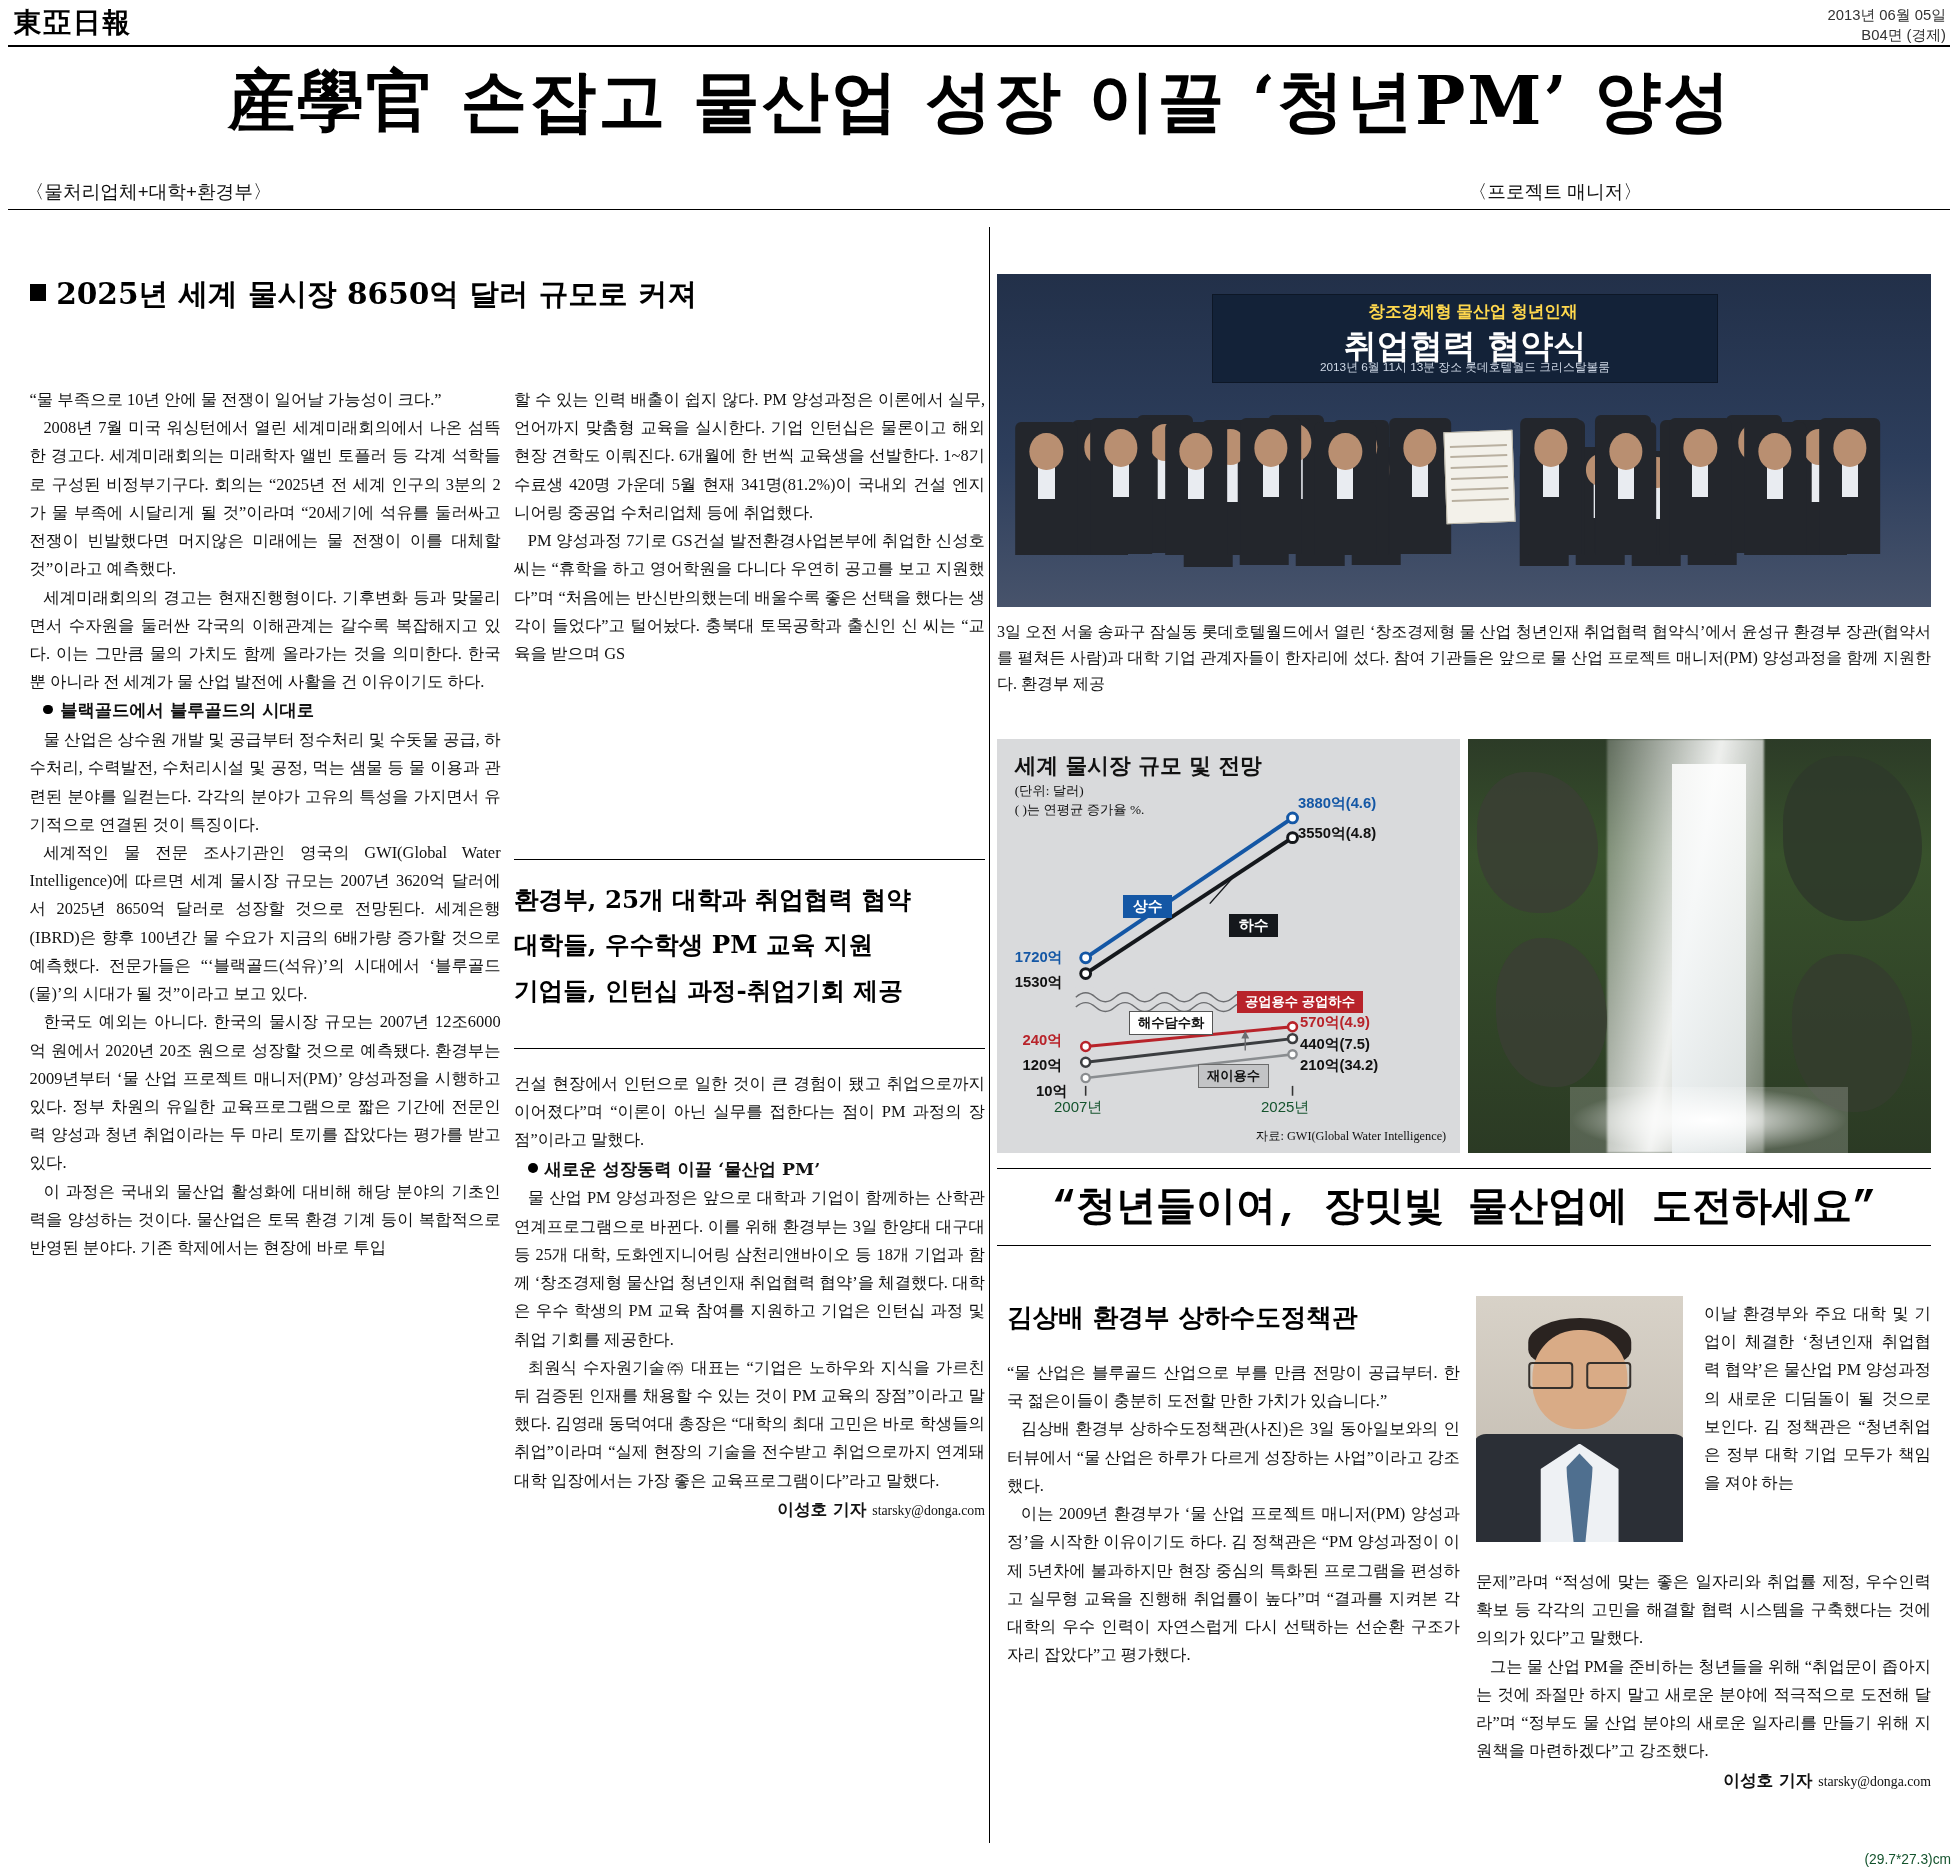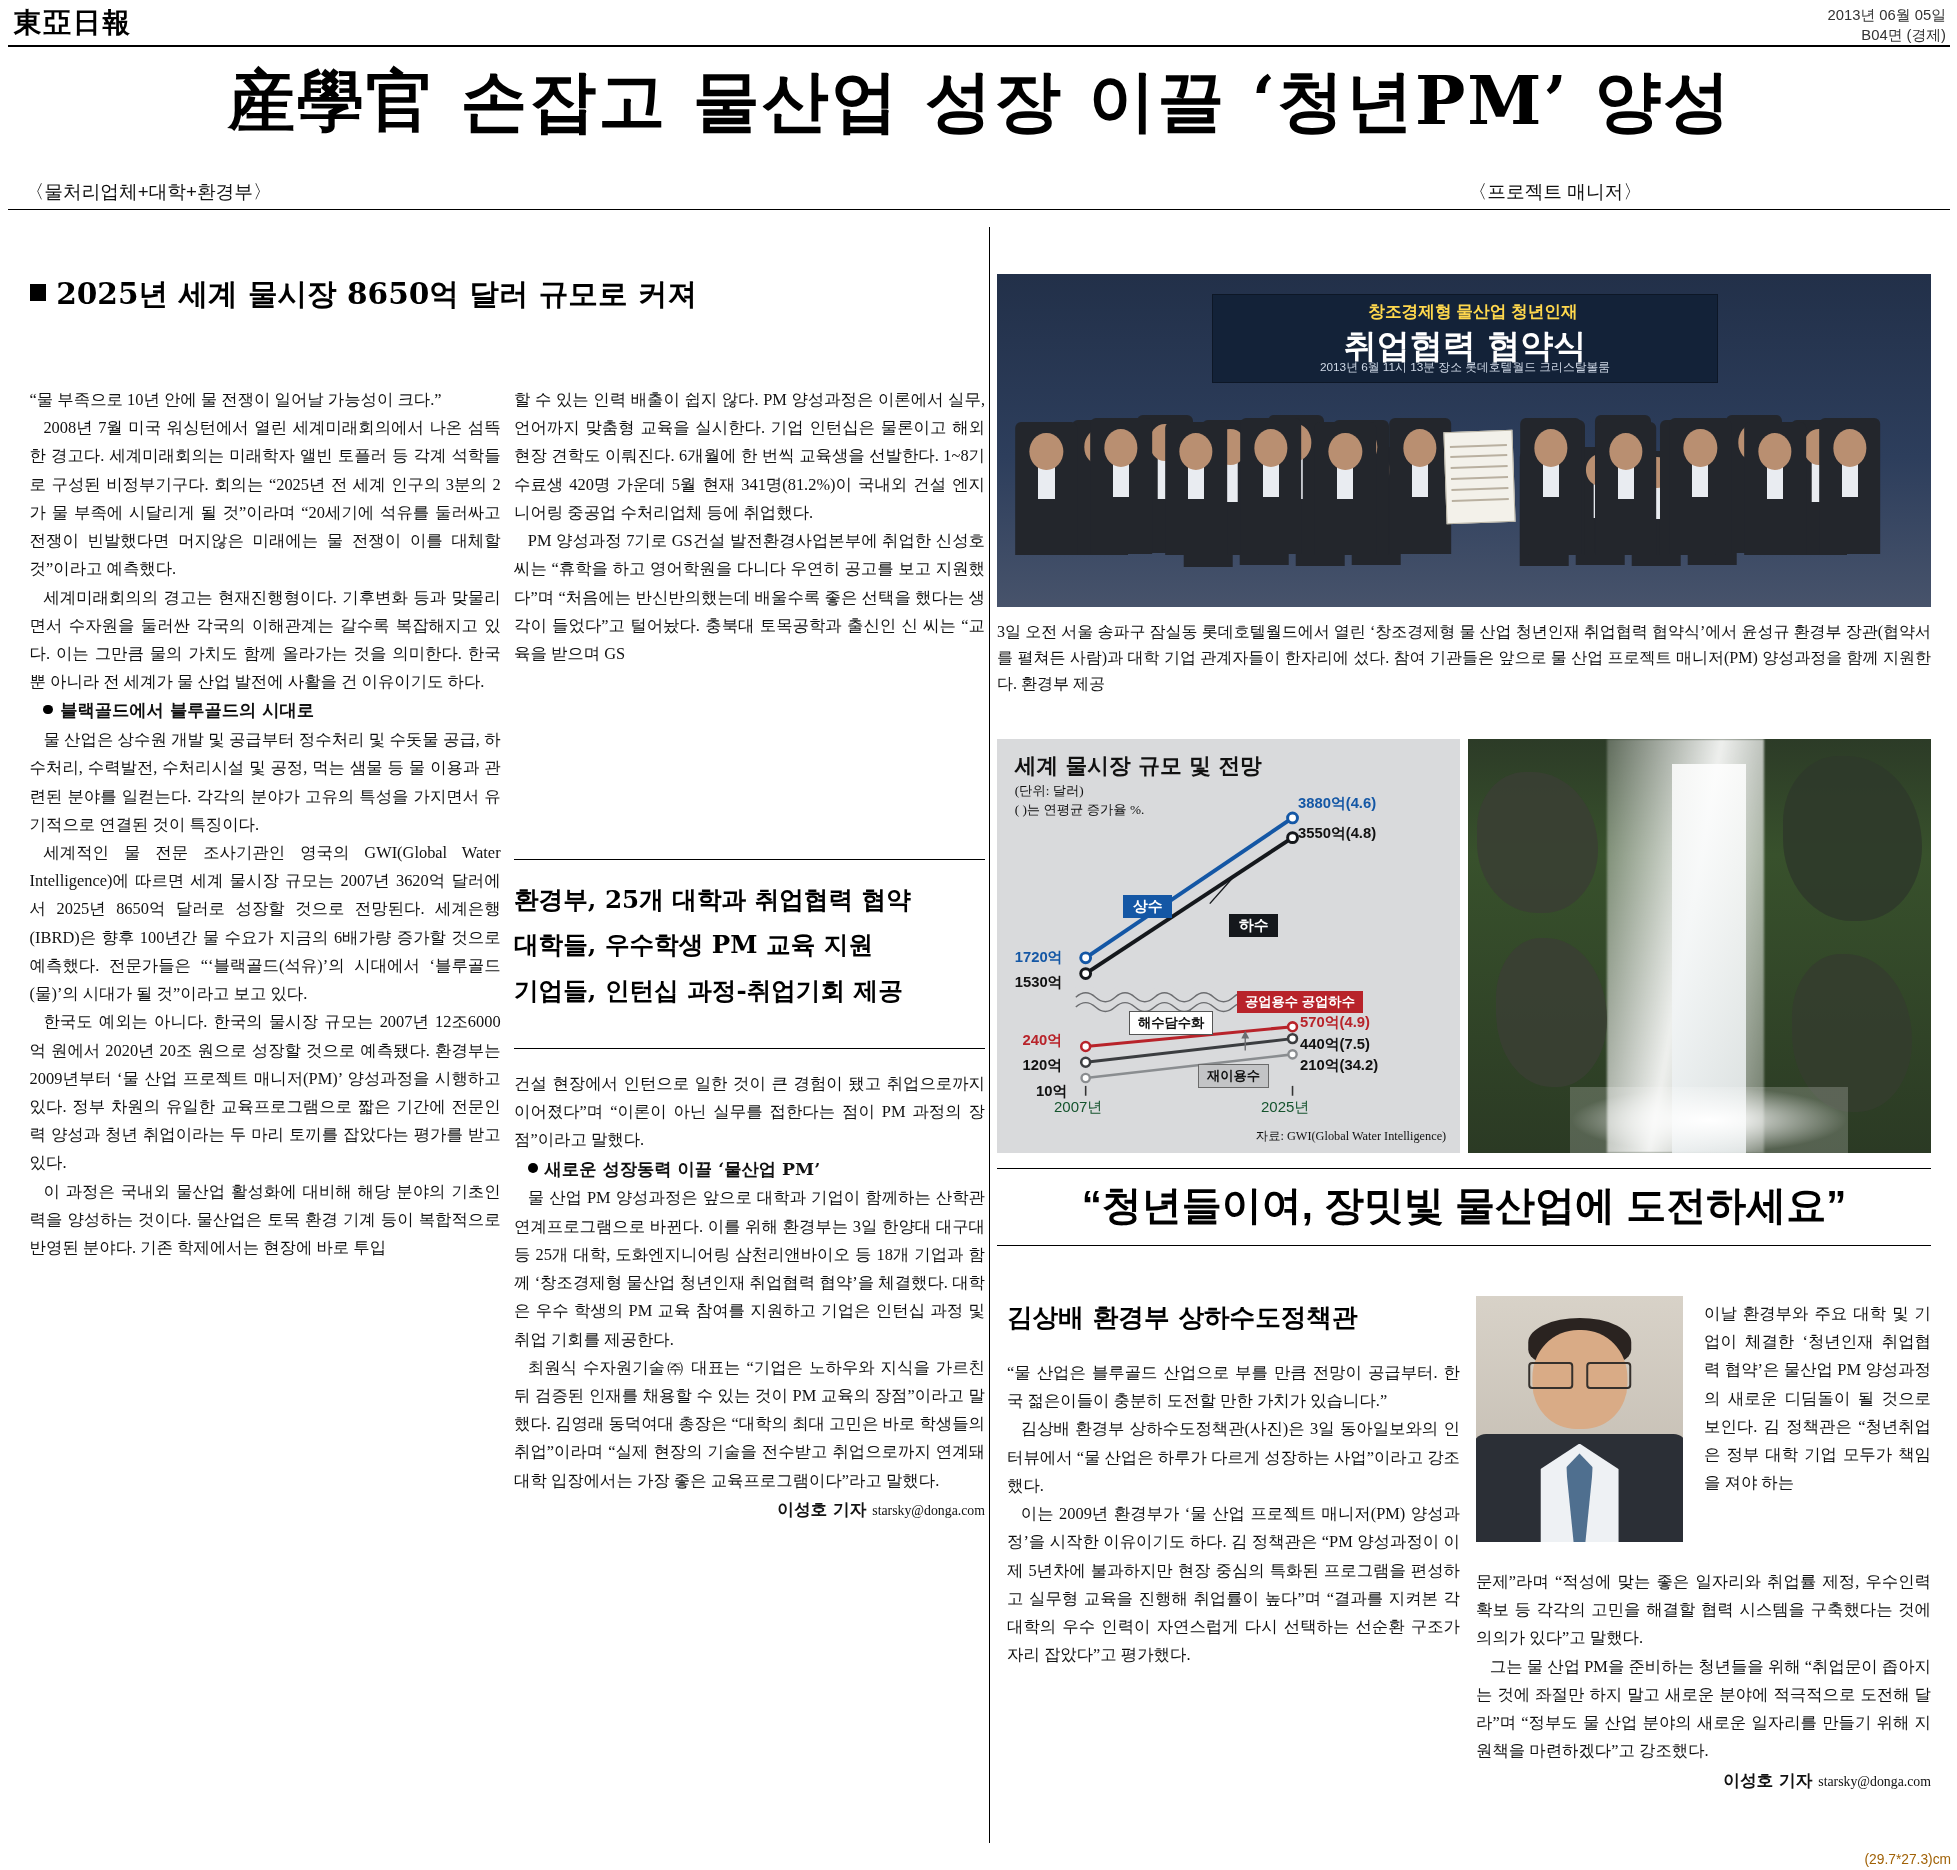--- a/index.html
+++ b/index.html
@@ -60,31 +60,31 @@
   .taggray2{background:#c3c4c6;color:#111;border:1px solid #6a6a6a;padding:2px 7.9px;font-size:13.3px;}
   .v-blue{color:#1457a5;font-size:14.8px;}
   .v-black{color:#111;font-size:14.8px;}
   .v-red{color:#b8232a;font-size:14.8px;}
   .axis-lbl{position:absolute;font-family:"Liberation Sans",sans-serif;font-size:15px;color:#14532d;}
 
   
   .photo-fall{position:absolute;left:1468px;top:739px;width:463px;height:414px;overflow:hidden;background:#4c5a4a;}
 
   
-  .quote-head{position:absolute;left:997px;top:1178px;width:934px;text-align:center;font-family:Liberation Sans, sans-serif;font-weight:bold;font-size:40px;color:#000;}
+  .quote-head{position:absolute;left:997px;top:1178px;width:934px;text-align:center;font-family:Liberation Mono, monospace;font-weight:bold;font-size:40px;color:#000;}
   .rule-q1{position:absolute;left:997px;top:1168px;width:934px;height:1px;background:#000;}
   .rule-q2{position:absolute;left:997px;top:1245px;width:934px;height:1px;background:#000;}
 
   .iv-title{position:absolute;left:1007px;top:1300px;width:453px;font-family:"DejaVu Serif",serif;font-weight:bold;font-size:25.6px;color:#000;}
   #col3{left:1007px;top:1359px;width:453px;}
   #col4{left:1704px;top:1300px;width:227px;}
   .portrait{position:absolute;left:1476px;top:1296px;width:207px;height:246px;background:#cfc9c0;overflow:hidden;}
   #col4b{left:1476px;top:1568px;width:455px;}
 
-  .footer-dim{position:absolute;right:5.9px;bottom:3.9px;font-family:"Liberation Sans",sans-serif;font-size:13.8px;color:#a16207;}
+  .footer-dim{position:absolute;right:5.9px;bottom:3.9px;font-family:"Liberation Sans",sans-serif;font-size:13.8px;color:#14532d;}
 
   
   .stage{position:absolute;inset:0;background:linear-gradient(#223049 0%,#2d3e5c 55%,#47536b 100%);}
   .banner{position:absolute;left:23%;top:6%;width:54%;height:26%;background:#132238;border:1px solid #0d1726;}
   .banner .l1{position:absolute;left:0;right:0;top:6%;text-align:center;color:#ffd84d;font-family:"Liberation Sans",sans-serif;font-weight:bold;font-size:16.7px;margin-left:16px;}
   .banner .l2{position:absolute;left:0;right:0;top:34%;text-align:center;color:#fff;font-family:"DejaVu Serif",serif;font-weight:bold;font-size:33px;}
   .banner .l3{position:absolute;left:0;right:0;bottom:6%;text-align:center;color:#cfd8e6;font-family:"Liberation Sans",sans-serif;font-size:11.8px;}
   .row{position:absolute;left:0;width:100%;}
   .person{position:absolute;bottom:0;}
   .person .head{position:absolute;left:50%;transform:translateX(-50%);border-radius:50%;background:#b98f71;}

